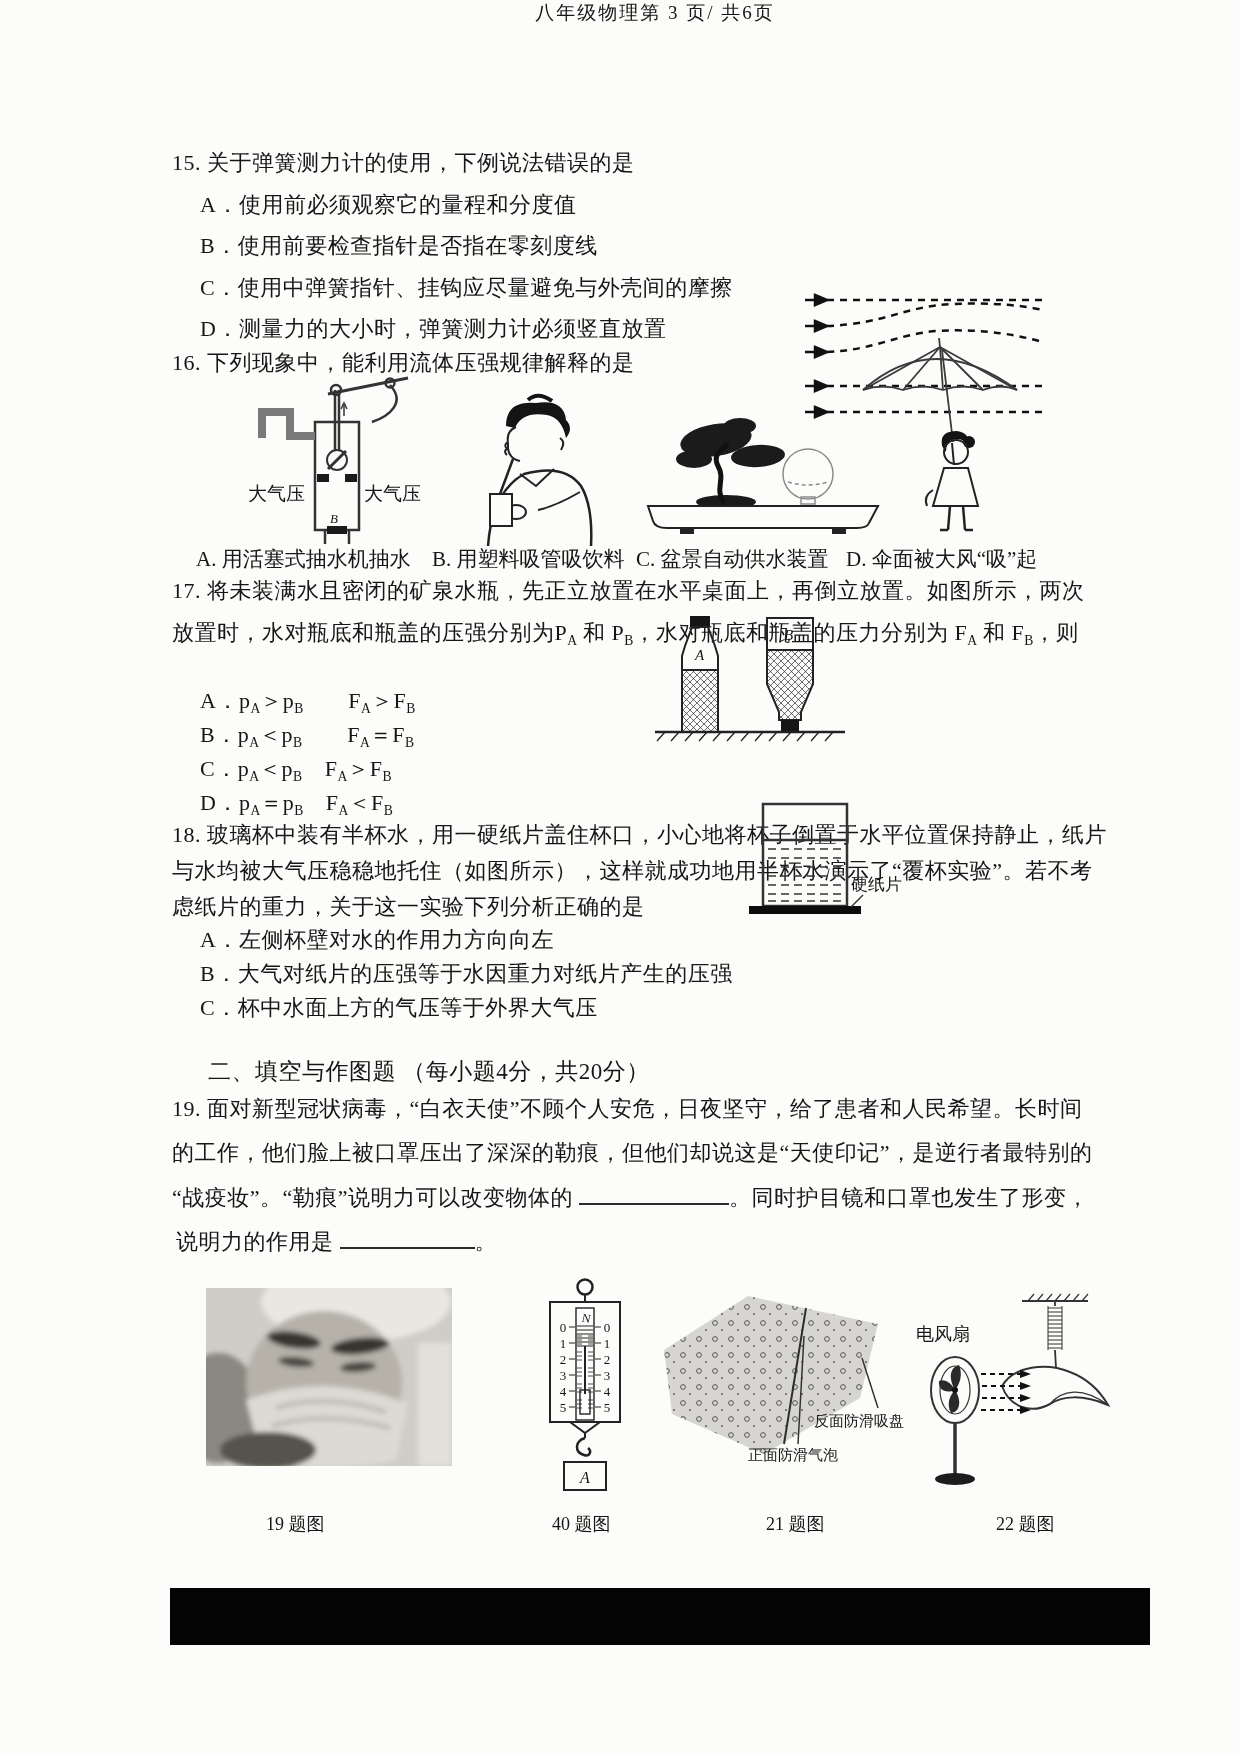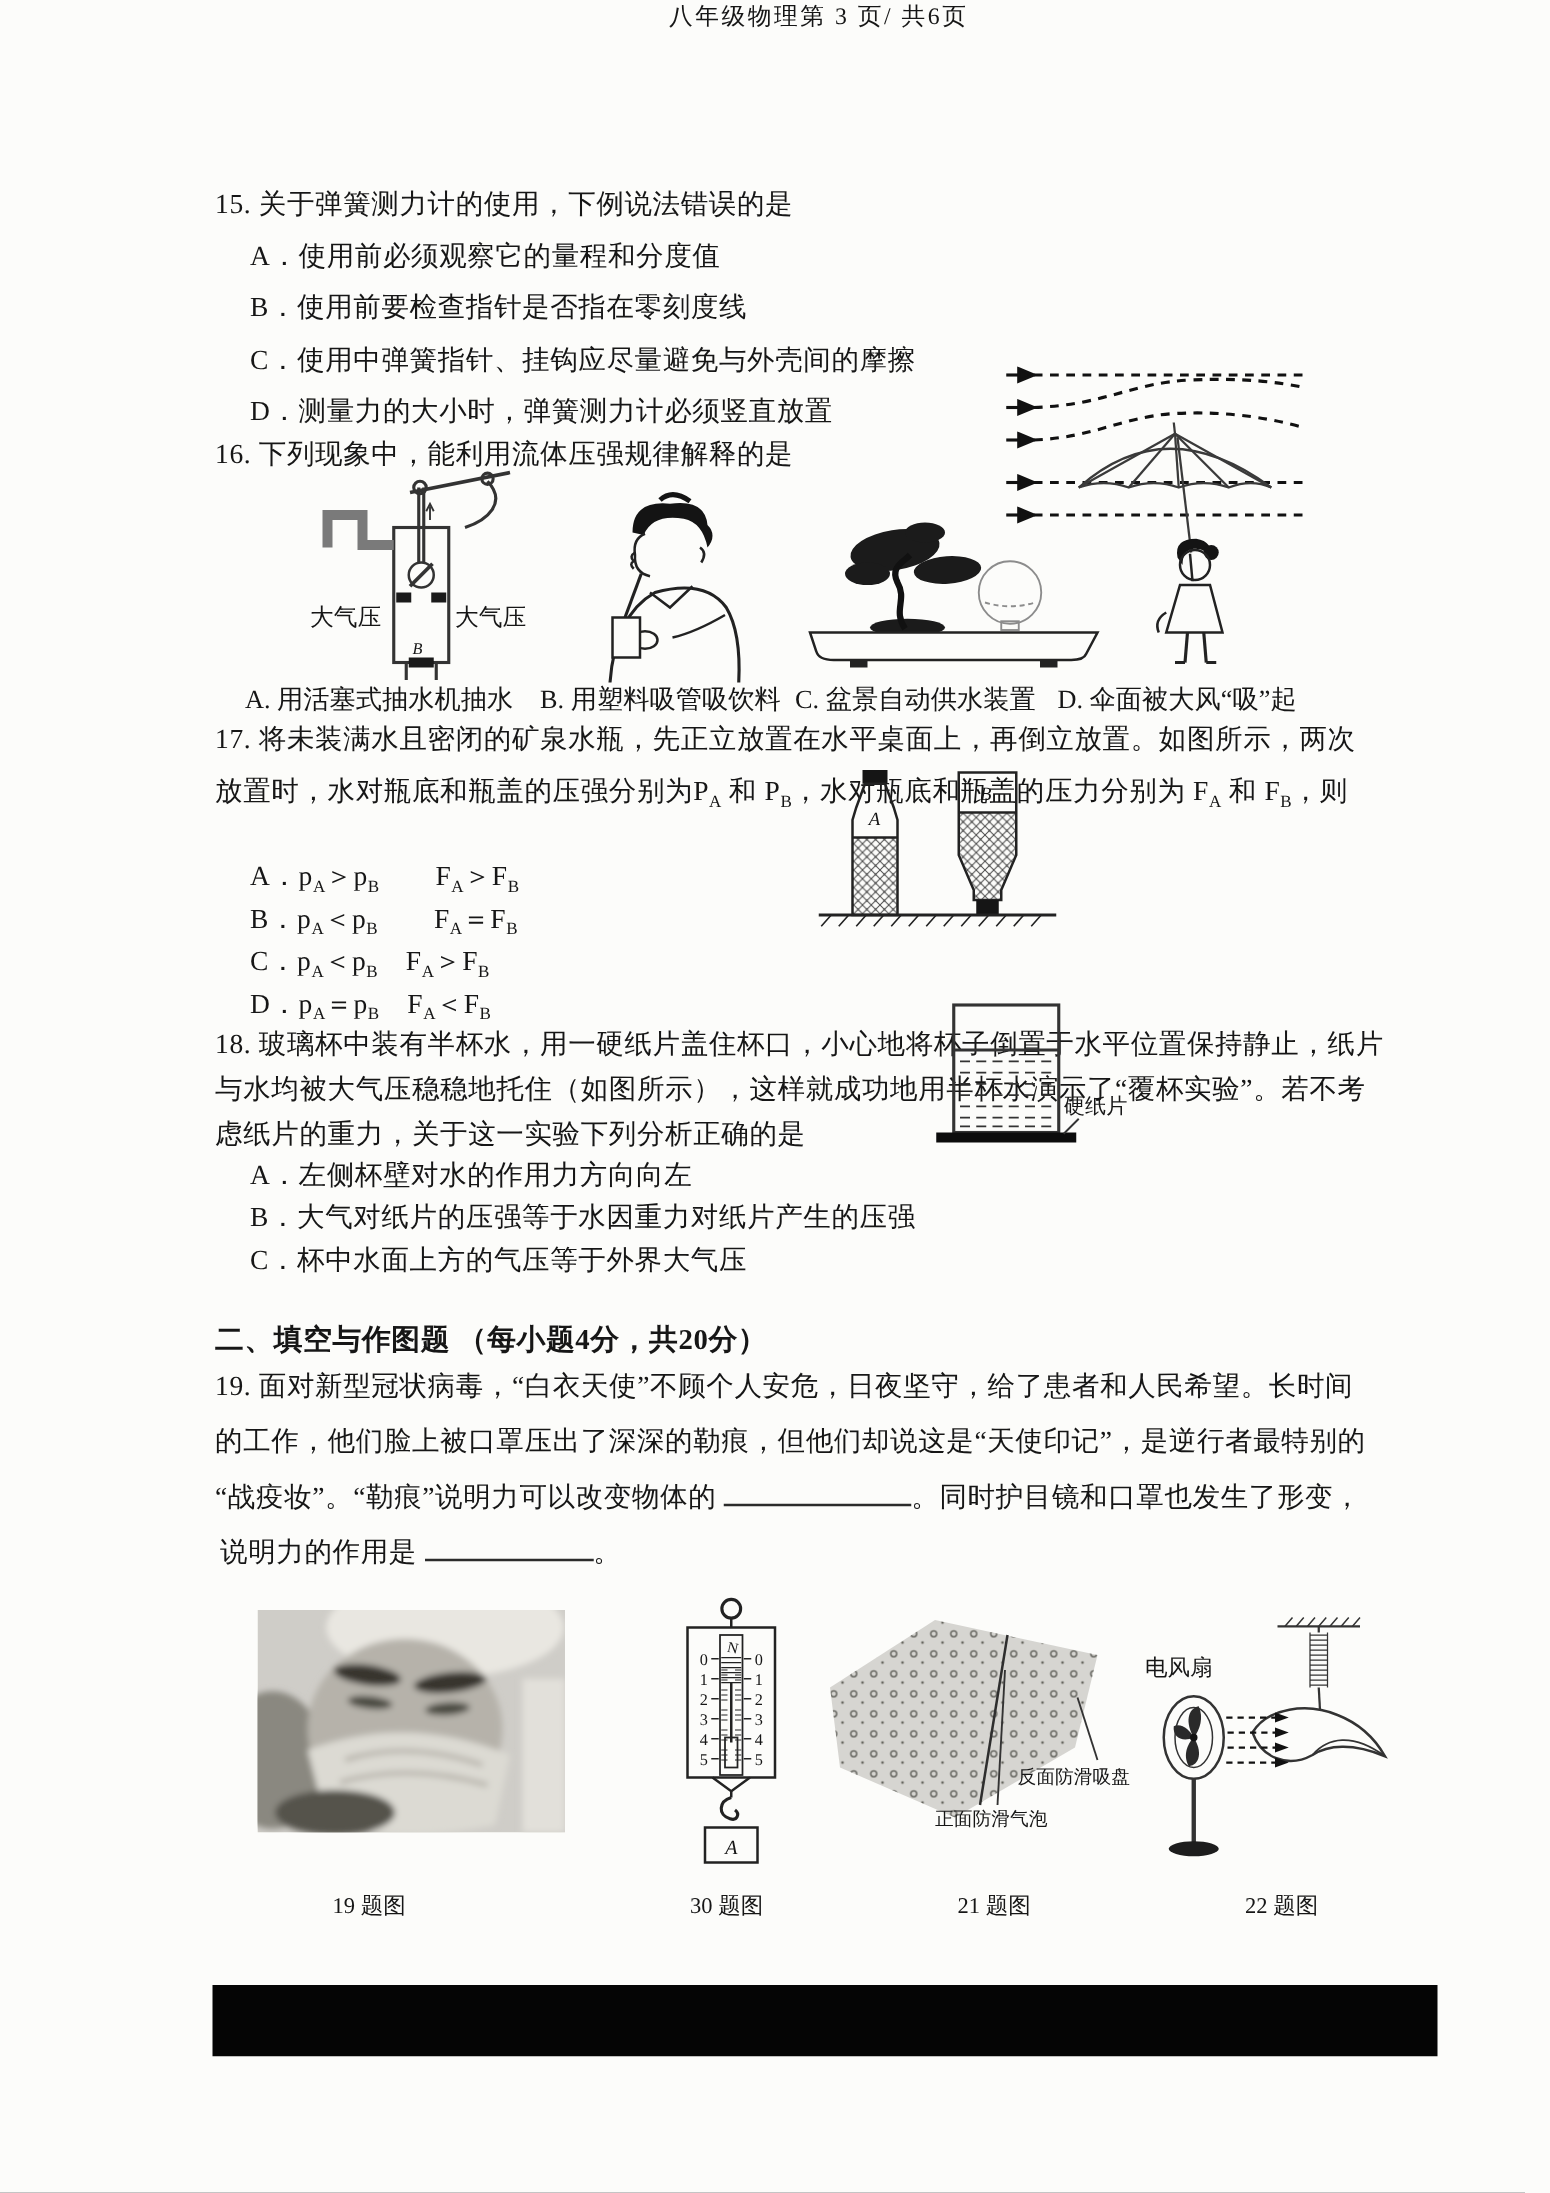--- a/index.html
+++ b/index.html
@@ -3,21 +3,21 @@
 <meta charset="utf-8">
 <style>
   * { margin:0; padding:0; box-sizing:border-box; }
   html,body { background:#9a9a9a; }
   .page {
     position:relative; width:1240px; height:1754px; margin:0 auto;
     background:#fcfcfa; color:#161616; overflow:hidden;
     font-family:"Liberation Serif","DejaVu Serif",serif;
   }
   .t { position:absolute; font-size:22px; white-space:nowrap; letter-spacing:0.5px; line-height:1.2; }
-  .bold { font-weight:bold; font-size:23px; }
+  .bold { font-weight:normal; font-size:23px;margin-left:36px; }
   .cap { position:absolute; font-size:21px; white-space:nowrap; }
   .smallcap { position:absolute; font-size:18px; white-space:nowrap; }
   sub { font-size:0.62em; letter-spacing:0; }
   .blank { display:inline-block; border-bottom:2px solid #2b2b2b; height:0.95em; vertical-align:baseline; }
   svg.fig { position:absolute; overflow:visible; }
   .footer { position:absolute; left:0; top:1552; width:1240px; text-align:center; padding-left:70px; font-size:19px; letter-spacing:2px; }
   .blackbar { position:absolute; left:170px; top:1588px; width:980px; height:57px; background:#050505; }
   .photo { position:absolute; left:206px; top:1288px; width:246px; height:178px; }
 </style>
 </head>
@@ -321,21 +321,21 @@
         <polygon points="110,78 121,82 110,86"></polygon>
         <polygon points="110,90 121,94 110,98"></polygon>
         <polygon points="110,102 121,106 110,110"></polygon>
         <polygon points="110,114 121,118 110,122"></polygon>
       </g>
     </g>
     <text x="6" y="48" font-size="18" fill="#161616">电风扇</text>
   </svg>
 
   <div class="smallcap" style="left:266px; top:1512px;">19 题图</div>
-  <div class="smallcap" style="left:552px; top:1512px;">30 题图</div>
+  <div class="smallcap" style="left:552px; top:1512px;">40 题图</div>
   <div class="smallcap" style="left:766px; top:1512px;">21 题图</div>
   <div class="smallcap" style="left:996px; top:1512px;">22 题图</div>
 
   <div class="footer">八年级物理第 3 页/ 共6页</div>
 
   <div class="blackbar"></div>
 
 </div>
 
 </body></html>

